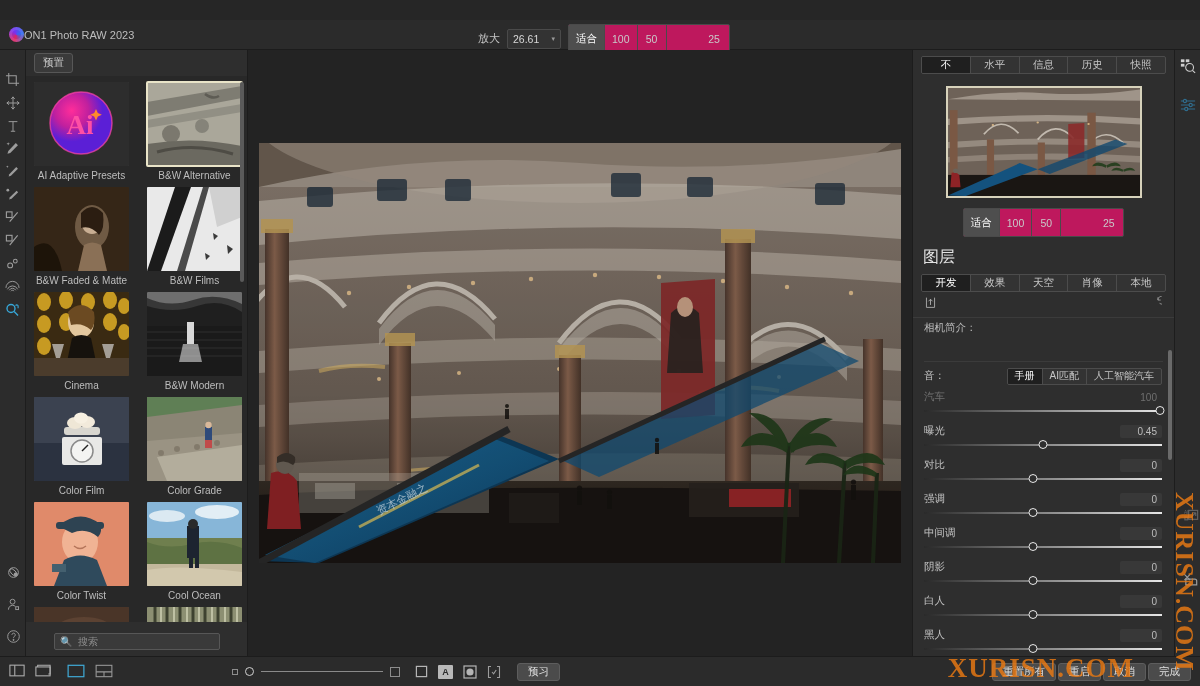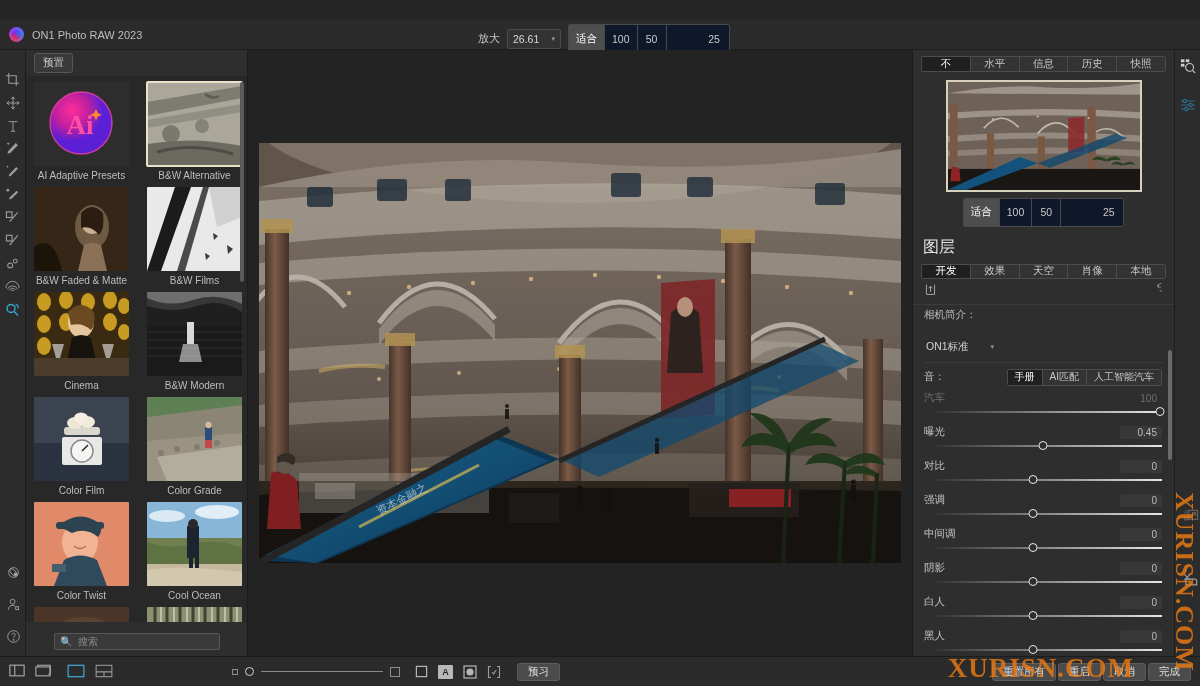--- a/index.html
+++ b/index.html
@@ -25,42 +25,42 @@
     position:absolute; left:0; right:0; text-align:center;
     font-size:11.5px; font-weight:bold; color:#d6d6d6; letter-spacing:.1px;
   }
 
   
   .menubar {
     position:absolute; top:20px; left:0; width:1200px; height:30px;
     background:#2b2b2b; border-bottom:1px solid #1c1c1c;
     display:flex; align-items:center;
   }
-  .brand { display:flex; align-items:center; gap:8px; padding-left:9px; }
+  .brand { display:flex; align-items:center; padding-left:9px; }
   .brand-logo {
     width:15px; height:15px; border-radius:50%;
     background:conic-gradient(from 200deg,#e0245e,#7a2ff0,#2f6bf0,#e0245e);
     box-shadow:inset 0 0 0 3px rgba(255,255,255,.10);
   }
   .brand-name { font-size:11px; color:#bdbdbd; }
   .zoom-cluster {
     position:absolute; left:478px; top:4px;
     display:flex; align-items:center; gap:7px;
   }
   .zoom-label { font-size:11px; color:#c2c2c2; }
   .zoom-select {
     display:flex; align-items:center; justify-content:space-between;
     width:54px; height:20px; padding:0 5px;
     background:#333; border:1px solid #4a4a4a; border-radius:2px;
     font-size:10.5px; color:#d8d8d8;
   }
   .caret { font-size:7px; color:#9a9a9a; }
   .seg {
     display:flex; height:29px; border:1px solid #4a4a4a; border-radius:2px;
-    overflow:hidden; background:#0f172a;justify-content:space-between;
+    overflow:hidden; background:#be185d;justify-content:space-between;
   }
   .seg > div {
     display:flex; align-items:center; justify-content:center;
     min-width:29px; padding:0 7px; font-size:10.5px; color:#c9c9c9;
     border-right:1px solid #4a4a4a;
   }
   .seg > div:last-child { border-right:none;margin-left:33px; }
   .seg > div.on { background:#4e4e4e; color:#fff; }
 
   
@@ -845,24 +845,20 @@
         <svg width="13" height="13" viewBox="0 0 16 16" fill="none" stroke="#9a9a9a" stroke-width="1.1">
           <path d="M13 9a5 5 0 10-2-4"></path>
             <path d="M11 1.6V5h3.4"></path>
         </svg>
       </span>
     </div>
 
 
     <div class="fieldrow">
       <div class="flabel">相机简介：</div>
-      <div class="dropdown">
-        <span class="dd-val">ON1标准</span>
-        <span class="caret">▾</span>
-      </div>
     </div>
     <div class="divider"></div>
 
     <div class="sliderblock">
       <div class="srow">
         <span class="sname">音：</span>
         <div class="modeseg">
           <div class="on">手册</div>
           <div>AI匹配</div>
           <div>人工智能汽车</div>

